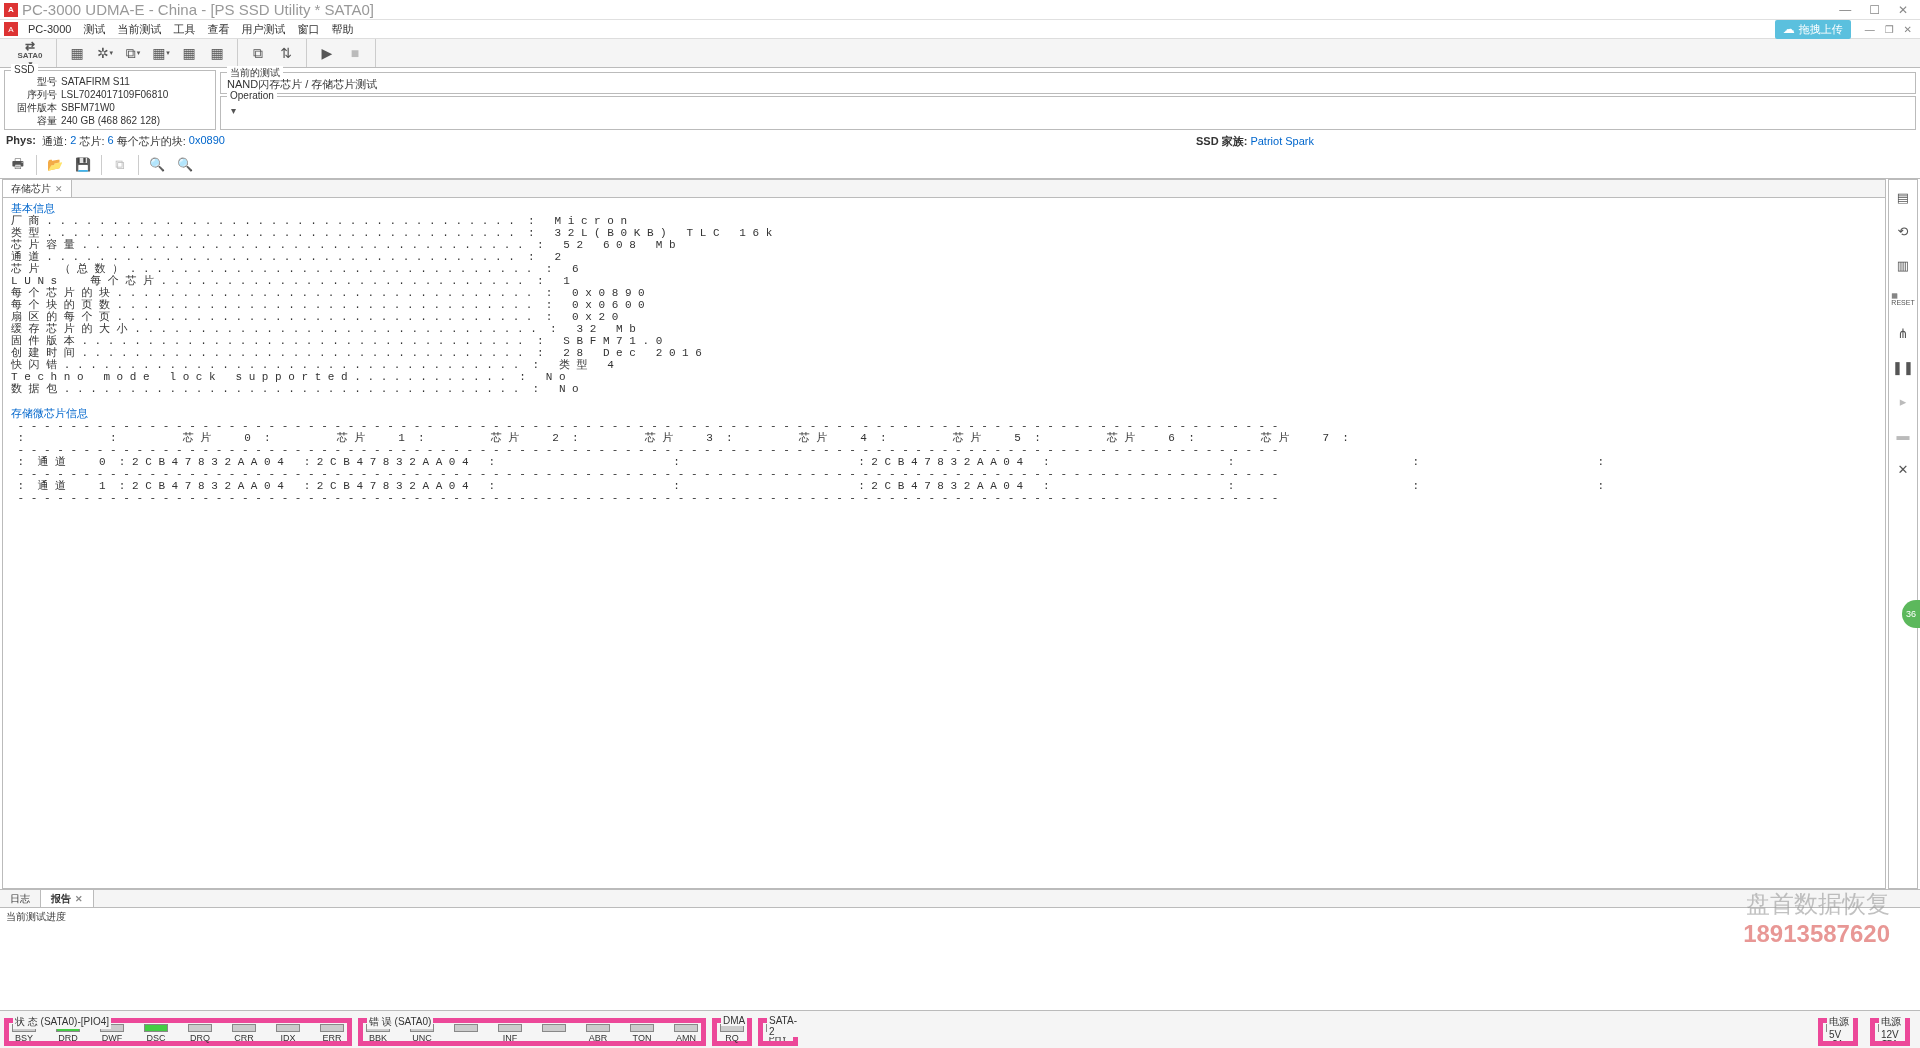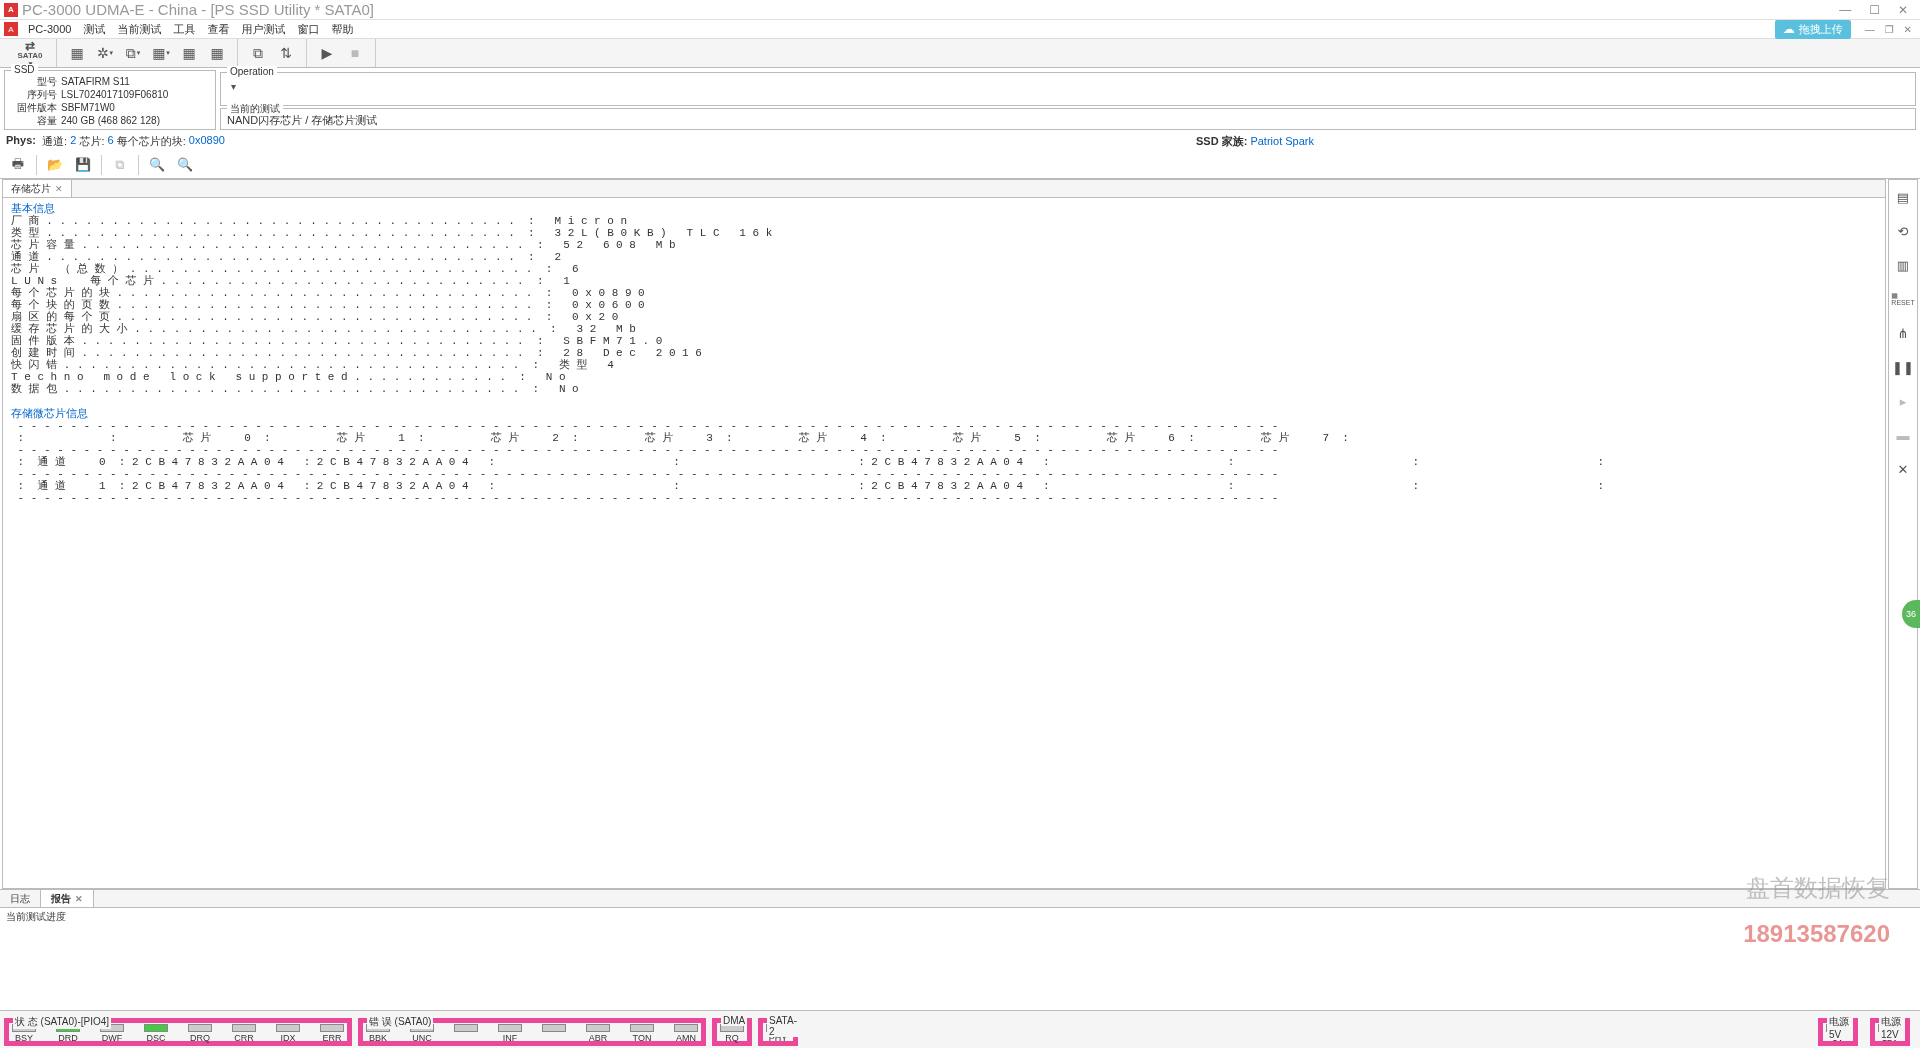--- a/index.html
+++ b/index.html
@@ -61,21 +61,21 @@
 .main-tab .close { font-size: 9px; color: #888; cursor: pointer; }
 .main-content { padding: 4px 8px; font-family: "Courier New", monospace; font-size: 11px; line-height: 12px; white-space: pre; color: #333; overflow: auto; height: calc(100% - 18px); }
 .section-hdr { color: #0066cc; font-family: "Microsoft YaHei", sans-serif; font-size: 11px; }
 
 
 .right-sidebar { width: 30px; border: 1px solid #bbb; margin-right: 2px; display: flex; flex-direction: column; align-items: center; padding-top: 6px; gap: 12px; }
 .rs-btn { width: 22px; height: 22px; display: flex; align-items: center; justify-content: center; cursor: pointer; color: #555; font-size: 13px; }
 
 
 .watermark { position: absolute; right: 30px; bottom: 100px; text-align: right; color: #999; font-size: 24px; opacity: 0.6; }
-.watermark .phone { color: #d9534f; font-weight: bold; margin-top: 16px; }
+.watermark .phone { color: #d9534f; font-weight: bold; }
 
 
 .green-badge { position: absolute; right: 0; top: 600px; width: 18px; height: 28px; background: #5cb85c; border-radius: 14px 0 0 14px; color: #fff; display: flex; align-items: center; justify-content: center; font-size: 9px; }
 
 
 .bottom-tabs-wrap { border-top: 1px solid #bbb; }
 .bottom-tabs { height: 18px; display: flex; background: #f5f5f5; border-bottom: 1px solid #bbb; }
 .bottom-tab { padding: 1px 10px; border-right: 1px solid #bbb; font-size: 10px; display: flex; align-items: center; gap: 4px; cursor: pointer; }
 .bottom-tab.active { background: #fff; font-weight: bold; }
 .bottom-tab .close { font-size: 9px; color: #888; }
@@ -162,27 +162,27 @@
     <div class="row">
         <span class="label">固件版本</span>
         <span class="value">SBFM71W0</span>
       </div>
     <div class="row">
         <span class="label">容量</span>
         <span class="value">240 GB (468 862 128)</span>
       </div>
   </div>
   <div class="right-panels">
+    <div class="panel test-panel">
+      <span class="panel-title">当前的测试</span>
+      <span>NAND闪存芯片 / 存储芯片测试</span>
+    </div>
     <div class="panel op-panel">
       <span class="panel-title">Operation</span>
       <span class="dd">▾</span>
-    </div>
-    <div class="panel test-panel">
-      <span class="panel-title">当前的测试</span>
-      <span>NAND闪存芯片 / 存储芯片测试</span>
     </div>
   </div>
 </div>
 
 <div class="phys-line">
   <span class="phys-lbl">Phys:</span>&nbsp;&nbsp;
   <span>通道:</span>&nbsp;<span class="blue">2</span>&nbsp;
   <span>芯片:</span>&nbsp;<span class="blue">6</span>&nbsp;
   <span>每个芯片的块:</span>&nbsp;<span class="blue">0x0890</span>
   <span class="ssd-family"><b>SSD 家族:</b>&nbsp;<span class="blue">Patriot Spark</span></span>

